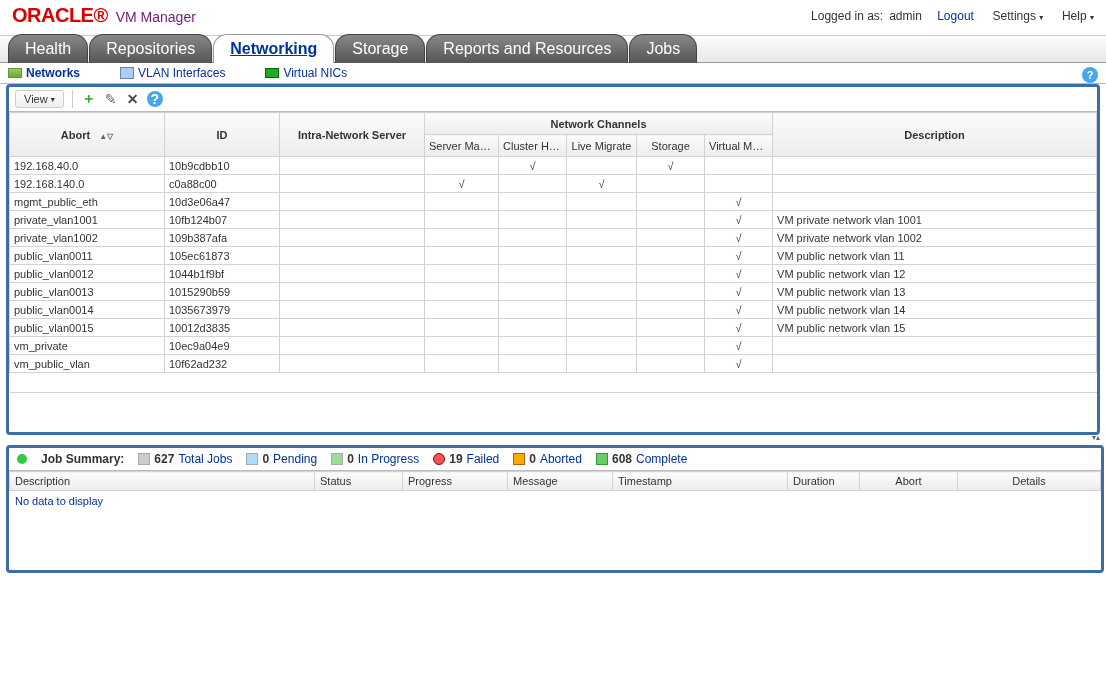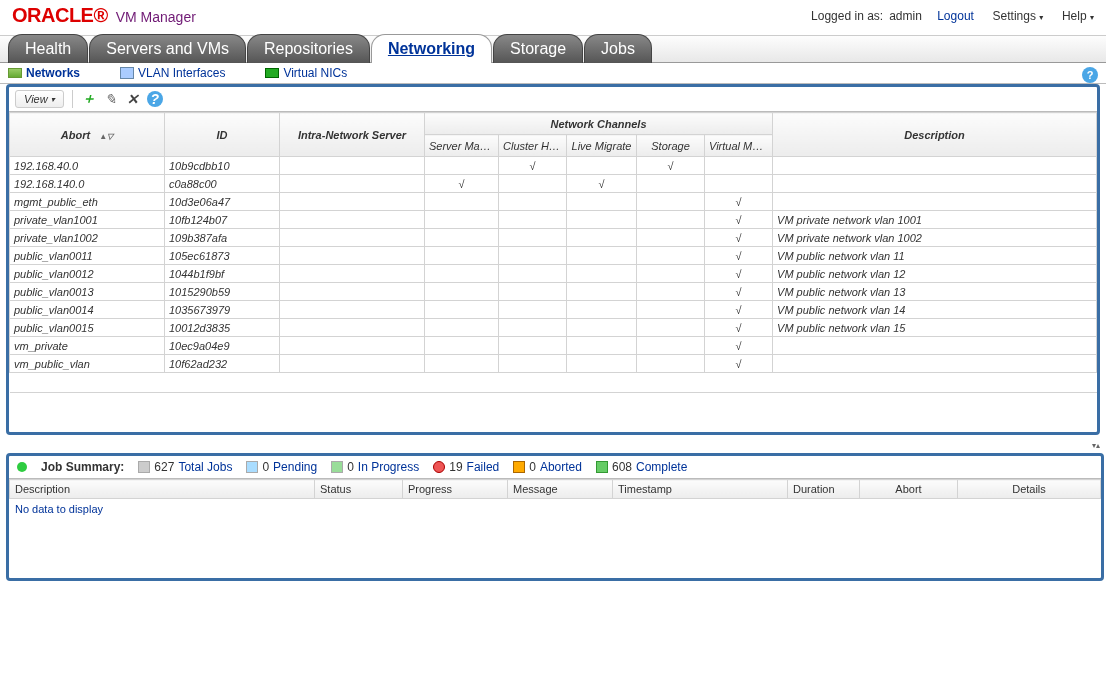--- a/index.html
+++ b/index.html
@@ -19,21 +19,21 @@
 .tab { display: inline-block; padding: 5px 16px; font-size: 16px; color: #fff; background: linear-gradient(#888, #555); border: 1px solid #444; border-bottom: none; border-radius: 14px 14px 0 0; margin-right: 1px; cursor: pointer; position: relative; top: 1px; }
 .tab.active { background: #fff; color: #003399; border-color: #999; z-index: 2; font-weight: bold; text-decoration: underline; }
 
 
 .subtab-bar { display: flex; align-items: center; padding: 3px 8px; border-bottom: 1px solid #bbb; background: #fff; position: relative; }
 .subtab { display: flex; align-items: center; gap: 4px; margin-right: 40px; font-size: 12px; cursor: pointer; }
 .subtab.active { font-weight: bold; color: #003399; }
 .help-icon { position: absolute; right: 8px; top: 4px; width: 16px; height: 16px; border-radius: 50%; background: #4aa6e6; color: #fff; text-align: center; line-height: 16px; font-weight: bold; font-size: 11px; cursor: pointer; }
 
 
-.panel-frame { border: 3px solid #3a6ea5; border-radius: 4px; margin: 0 6px 8px 6px; background: #fff; font-style: italic; }
+.panel-frame { border: 3px solid #3a6ea5; border-radius: 4px; margin: 0 6px 0 6px; background: #fff; }
 .toolbar { display: flex; align-items: center; padding: 3px 6px; border-bottom: 1px solid #bbb; gap: 6px; }
 .toolbar .btn { border: 1px solid #ccc; background: linear-gradient(#fff,#eee); padding: 2px 8px; border-radius: 3px; cursor: pointer; font-size: 11px; display: flex; align-items: center; gap: 3px; }
 .toolbar .ticon { width: 16px; height: 16px; cursor: pointer; display: inline-flex; align-items: center; justify-content: center; font-size: 14px; }
 .tsep { width: 1px; height: 18px; background: #ccc; margin: 0 2px; }
 
 
 .grid-wrap { height: 320px; overflow: hidden; position: relative; }
 table.grid { width: 100%; border-collapse: collapse; table-layout: fixed; }
 table.grid th, table.grid td { border: 1px solid #d3d3d3; padding: 2px 4px; font-size: 11px; color: #333; text-align: left; white-space: nowrap; overflow: hidden; text-overflow: ellipsis; }
 table.grid th { background: linear-gradient(#fcfcfc,#ececec); height: 22px; }
@@ -47,21 +47,21 @@
 
 .resizer-bar { height: 10px; position: relative; }
 .resizer-handle { position: absolute; right: 6px; top: -2px; width: 18px; height: 10px; font-size: 8px; color: #666; cursor: pointer; text-align:right;}
 
 
 .job-frame { border: 3px solid #3a6ea5; border-radius: 4px; margin: 0 2px 6px 6px; background: #fff; }
 .job-header { display: flex; align-items: center; gap: 14px; padding: 4px 8px; font-size: 12px; border-bottom: 0; }
 .job-header .dot { width: 10px; height: 10px; border-radius: 50%; background: #2ecc40; display:inline-block; }
 .job-header .title { font-weight: bold; }
 .job-stat { display: flex; align-items: center; gap: 4px; }
-.job-stat .num { font-weight: normal; }
+.job-stat .num { font-weight: bold; }
 .job-stat .lbl { color: #003399; }
 .job-stat .mini-icon { width: 12px; height: 12px; display:inline-block; background:#eee; border:1px solid #aaa; }
 .mini-icon.fail { background:#e55; border-color:#a00; border-radius:50%; }
 .mini-icon.complete { background:#6c6; border-color:#393; }
 .mini-icon.abort { background:#fa0; border-color:#a60; }
 .mini-icon.total { background:#ccc; }
 .mini-icon.pending { background:#adf; }
 .mini-icon.progress { background:#9d9; }
 
 .job-grid-wrap { height: 100px; overflow: auto; border-top:1px solid #bbb; }
@@ -100,24 +100,24 @@
     &nbsp;&nbsp;
     <span style="cursor:pointer;">
       <span>Help</span>
       <span class="dropdown-arrow">▾</span>
     </span>
   </div>
 </div>
 
 <div class="tab-bar">
   <div class="tab"><span>Health</span></div>
-  <div class="tab"><span>Servers and VMs</span></div>
   <div class="tab"><span>Repositories</span></div>
   <div class="tab active"><span>Networking</span></div>
   <div class="tab"><span>Storage</span></div>
+  <div class="tab"><span>Reports and Resources</span></div>
   <div class="tab"><span>Jobs</span></div>
 </div>
 
 <div class="subtab-bar">
   <div class="subtab active">
     <span class="net-icon"></span>
     <span>Networks</span>
   </div>
   <div class="subtab">
     <span class="vlan-icon"></span>

